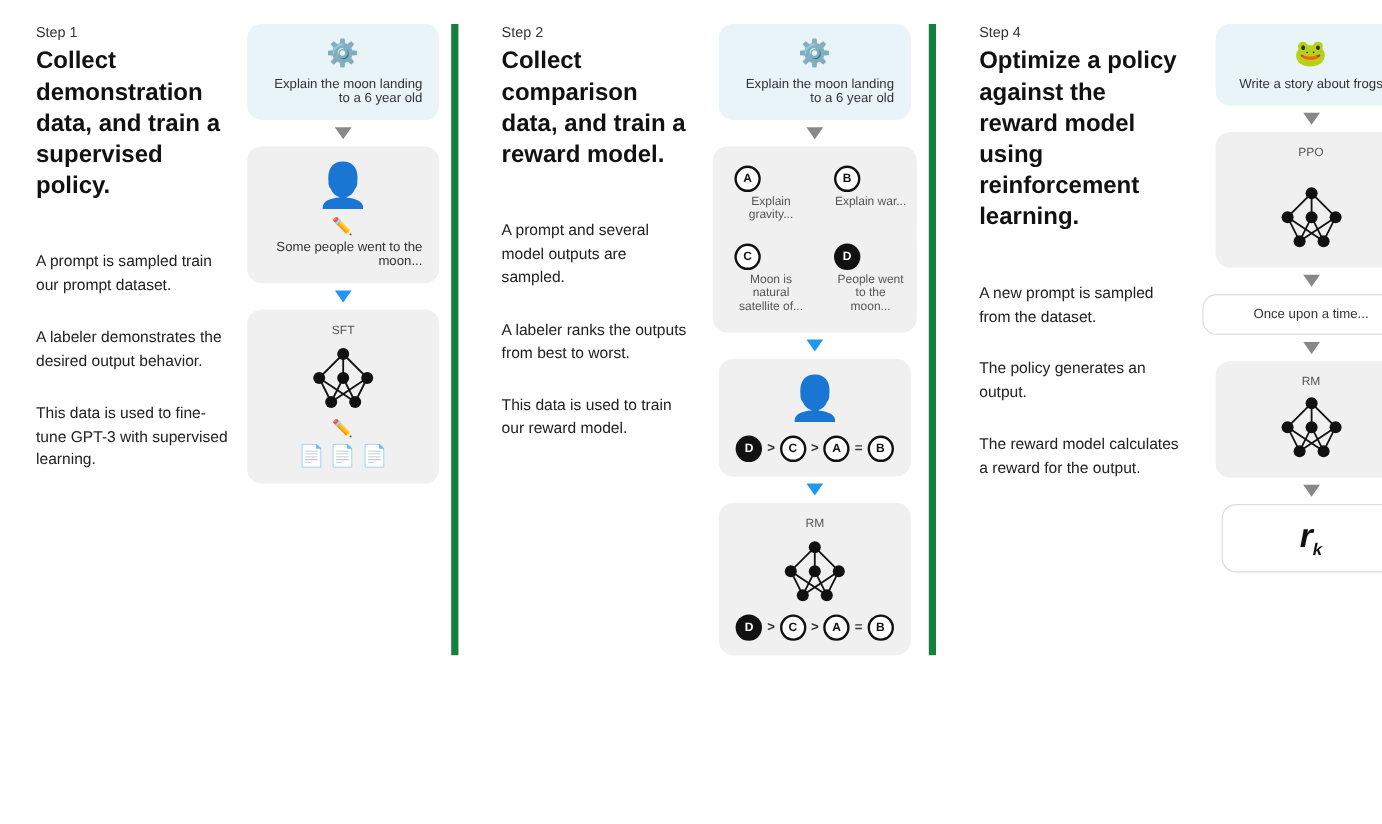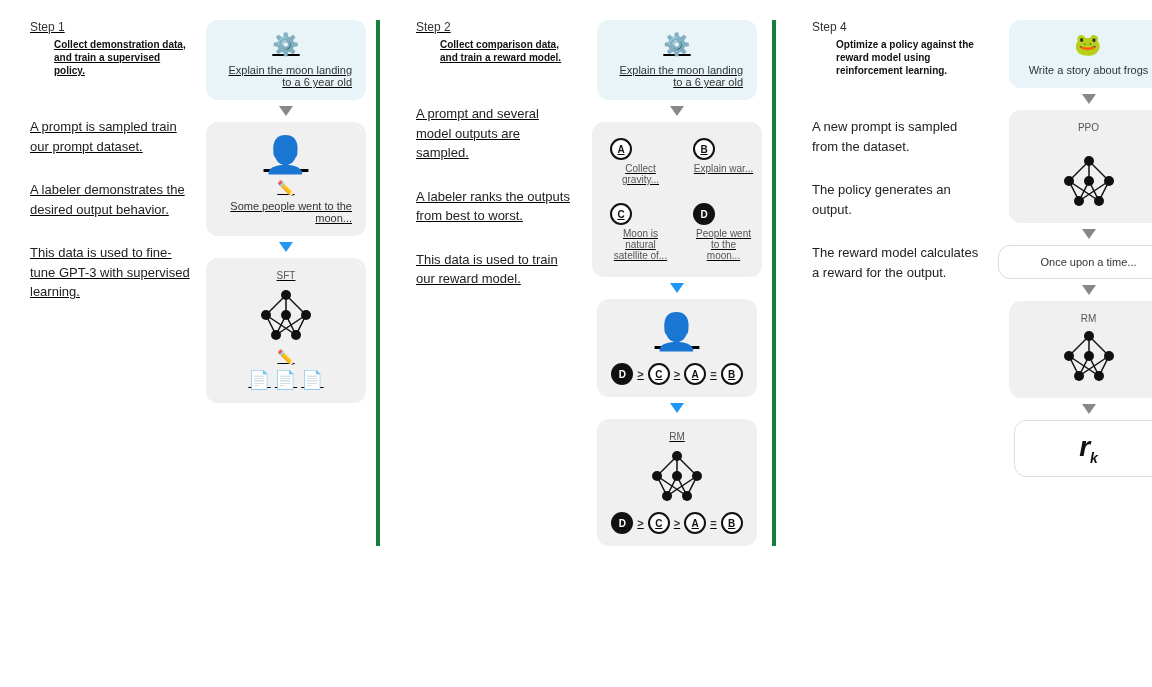--- a/index.html
+++ b/index.html
@@ -18,42 +18,40 @@
       width: 1152px;
     }
     .step-column {
       flex: 1;
       display: flex;
       flex-direction: row;
       gap: 16px;
       padding-right: 10px;
     }
     .step-column:not(:last-child) {
-      border-right: 4px solid #15803d;
+      border-right: 6px solid #15803d;
       margin-right: 10px;
-      text-decoration: underline;
     }
     .step-text {
       flex: 0 0 160px;
       display: flex;
       flex-direction: column;
       gap: 24px;
     }
     .step-label {
       font-size: 12px;
       color: #333;
       margin-bottom: 4px;
     }
     .step-title {
-      font-size: 10px;
+      font-size: 20px;
       font-weight: 800;
       color: #111;
       line-height: 1.3;
       margin-bottom: 16px;
-      margin-left: 24px;
     }
     .step-desc {
       font-size: 13px;
       color: #222;
       line-height: 1.5;
     }
     .step-visual {
       flex: 1;
       display: flex;
       flex-direction: column;
@@ -275,21 +273,21 @@
 
       <div class="arrow-down"></div>
 
       <div style="background:#f0f0f0; border-radius:12px; padding:10px; width:170px;">
         <div class="outputs-grid">
 
           <div class="output-card">
             <div class="output-card-header">
               <span class="rank-badge rank-badge-outline">A</span>
             </div>
-            <div class="card-label">Collect gravity...</div>
+            <div class="card-label">Explain gravity...</div>
           </div>
 
           <div class="output-card">
             <div class="output-card-header">
               <span class="rank-badge rank-badge-outline">B</span>
             </div>
             <div class="card-label">Explain war...</div>
           </div>
 
           <div class="output-card">

